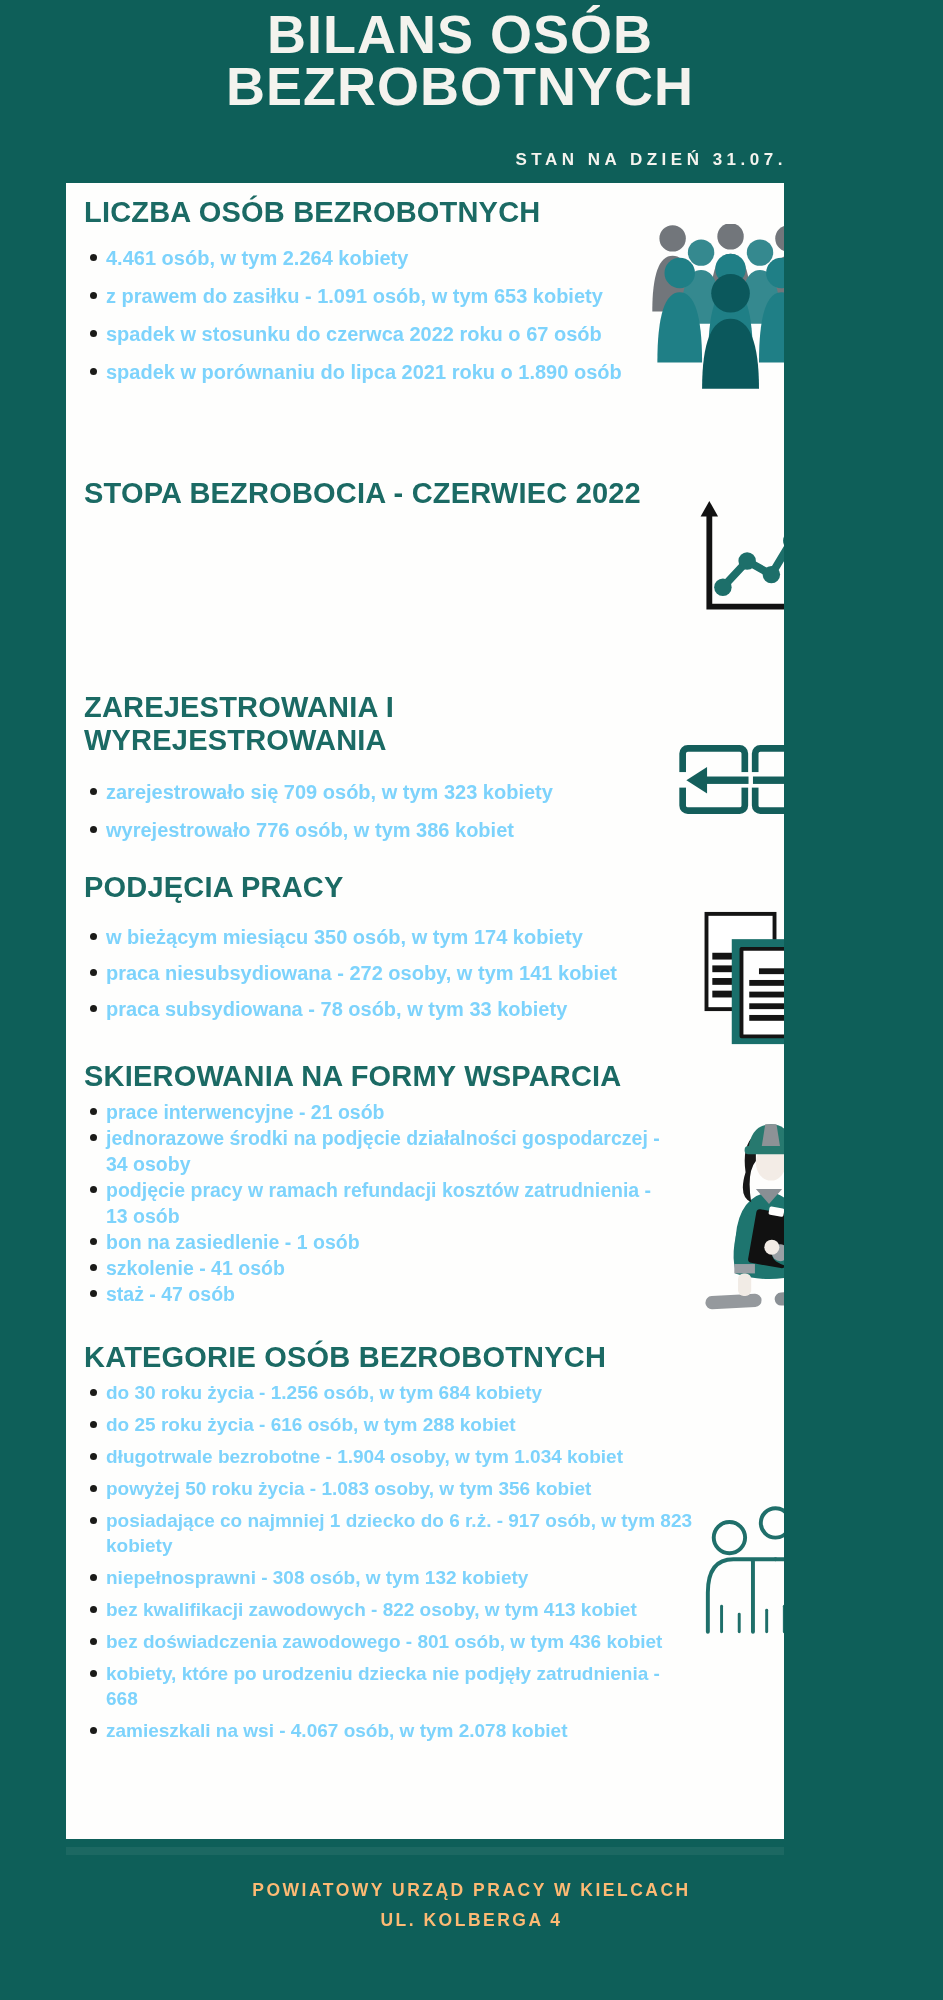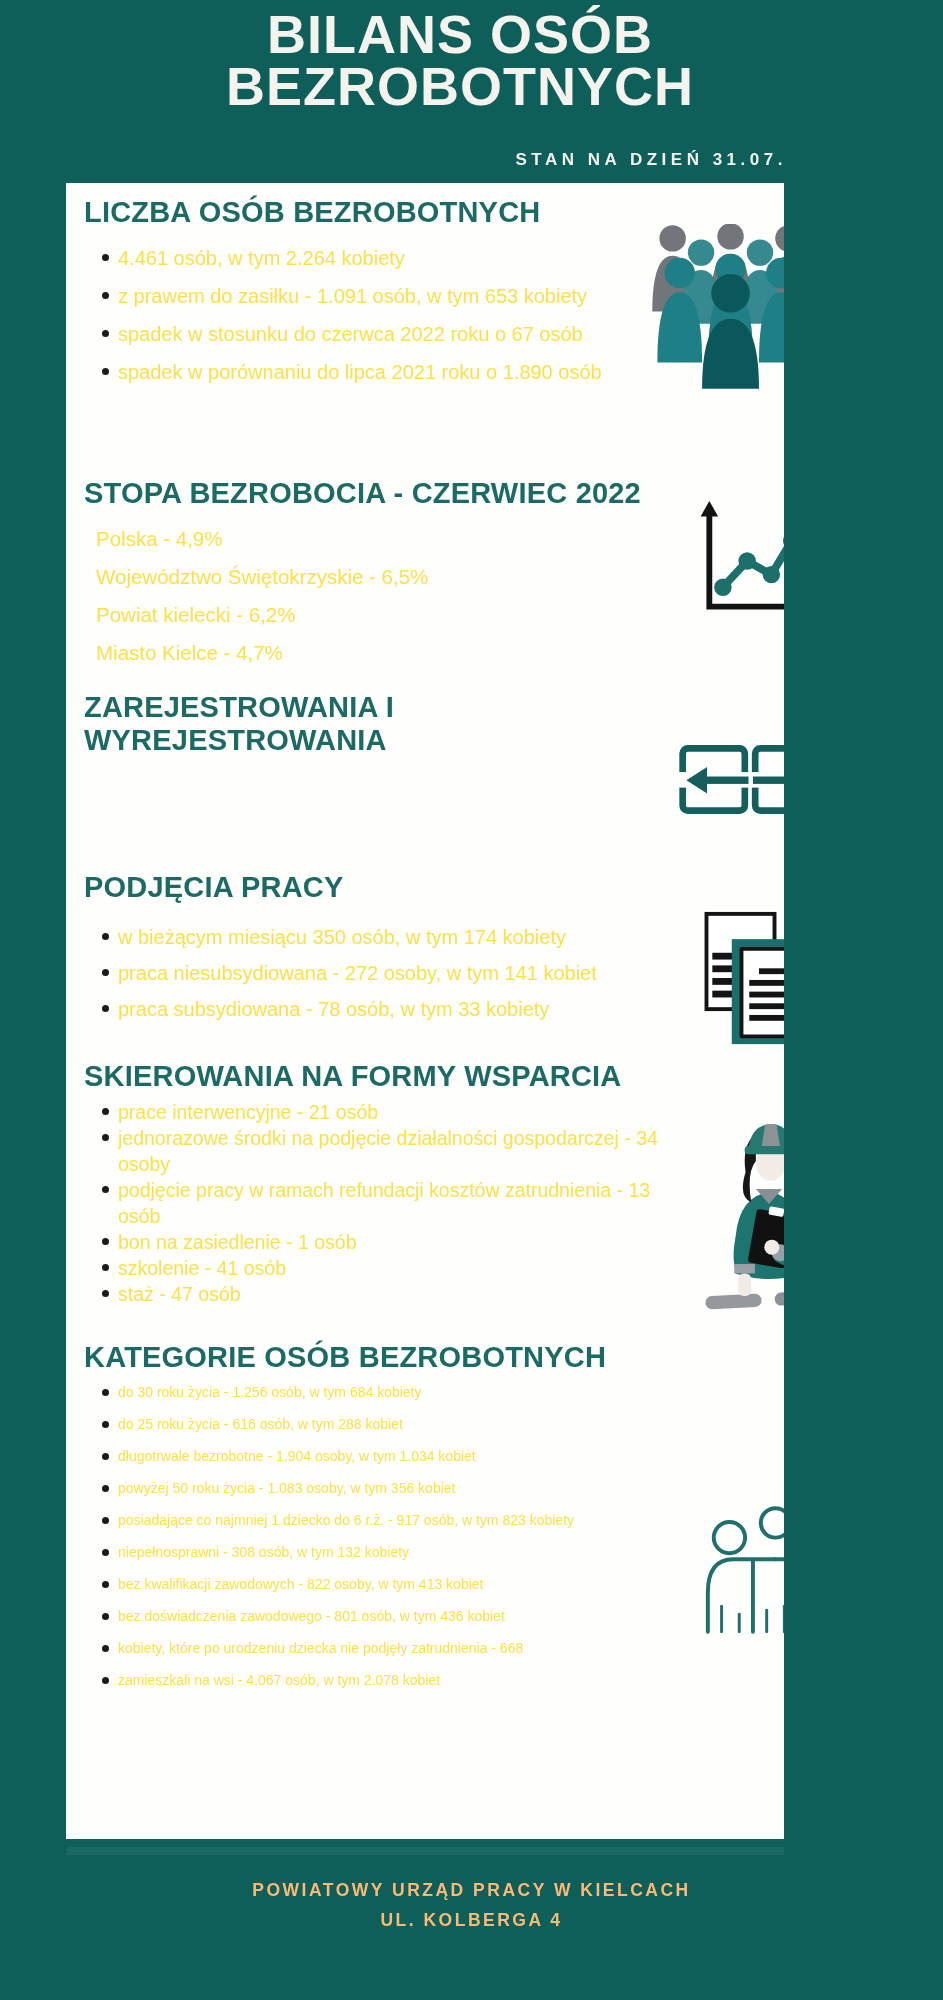--- a/index.html
+++ b/index.html
@@ -35,22 +35,22 @@
     position:absolute;left:66px;top:1847px;width:849px;height:8px;
     background:rgba(255,255,255,0.06);
   }
   
   .sec{position:absolute;left:84px;}
   .sec h2{
     margin:0;color:#1b6a64;
     font-size:29px;font-weight:700;letter-spacing:0.2px;
   }
   ul.bullets,ul.plain{
-    margin:12px;padding:0 0 0 22px;list-style:none;
-    color:#fde047;font-size:20px;line-height:26px;
+    margin:0;padding:0 0 0 22px;list-style:none;
+    color:#7dd3fc;font-size:20px;line-height:26px;font-weight:bold;
   }
   ul.bullets li{position:relative;}
   ul.bullets li::before{
     content:"";position:absolute;left:-16px;top:9px;
     width:7px;height:7px;border-radius:50%;background:#1b1b19;
   }
   ul.plain{padding-left:0;}
   .s1{top:196px;width:560px;}
   .s1 ul{margin-top:16px;}
   .s1 li{margin-bottom:12px;}
@@ -60,21 +60,21 @@
   .s3{top:691px;width:560px;}
   .s3 ul{margin-top:22px;}
   .s3 li{margin-bottom:12px;}
   .s4{top:871px;width:580px;}
   .s4 ul{margin-top:20px;}
   .s4 li{margin-bottom:10px;}
   .s5{top:1060px;width:592px;}
   .s5 ul{margin-top:6px;font-size:19.5px;}
   .s5 li{margin-bottom:0;}
   .s6{top:1341px;width:610px;}
-  .s6 ul{margin-top:6px;font-size:14px;line-height:25px;}
+  .s6 ul{margin-top:6px;font-size:19px;line-height:25px;}
   .s6 li{margin-bottom:7px;}
   
   .icon{position:absolute;}
   .icon svg{display:block;width:100%;height:100%;}
   .i1{left:634px;top:224px;width:188px;height:165px;}
   .i2{left:688px;top:496px;width:128px;height:132px;}
   .i3{left:676px;top:736px;width:148px;height:84px;}
   .i4{left:698px;top:910px;width:120px;height:138px;}
   .i5{left:694px;top:1098px;width:150px;height:228px;}
   .i6{left:700px;top:1503px;width:152px;height:132px;}
@@ -134,42 +134,40 @@
       </g>
       <g fill="#0b585c">
         <circle cx="95" cy="68" r="19"></circle>
           <path d="M67 162 Q67 93 95 93 Q123 93 123 162 Z"></path>
       </g>
     </svg>
   </div>
 
   <section class="sec s2">
     <h2>STOPA BEZROBOCIA - CZERWIEC 2022</h2>
-    <ul class="plain">
-        <li>Polska - 4,9%</li>
-        <li>Województwo Świętokrzyskie - 6,5%</li>
-        <li>Powiat kielecki - 6,2%</li>
-        <li>Miasto Kielce - 4,7%</li>
-      </ul>
   </section>
   <div class="icon i2">
     <svg viewBox="0 0 132 132" xmlns="http://www.w3.org/2000/svg">
       <path d="M22 14 V112 H118" stroke="#121212" stroke-width="6" fill="none"></path>
       <path d="M22 3 L13 19 H31 Z" fill="#121212"></path>
       <path d="M129 112 L113 103 V121 Z" fill="#121212"></path>
       <path d="M36 92 L61 65 L86 79 L107 44" stroke="#1d6f6a" stroke-width="8" fill="none" stroke-linecap="round" stroke-linejoin="round"></path>
       <circle cx="36" cy="92" r="9" fill="#1d6f6a"></circle>
       <circle cx="61" cy="65" r="9" fill="#1d6f6a"></circle>
       <circle cx="86" cy="79" r="9" fill="#1d6f6a"></circle>
       <circle cx="107" cy="44" r="9" fill="#1d6f6a"></circle>
     </svg>
   </div>
 
   <section class="sec s3">
     <h2>ZAREJESTROWANIA I WYREJESTROWANIA</h2>
+    <ul class="bullets">
+        <li>zarejestrowało się 709 osób, w tym 323 kobiety</li>
+        <li>wyrejestrowało 776 osób,  w tym 386 kobiet</li>
+      </ul>
   </section>
   <div class="icon i3">
     <svg viewBox="0 0 200 112" xmlns="http://www.w3.org/2000/svg">
       <rect x="9" y="16" width="84" height="84" rx="7" fill="none" stroke="#145e5b" stroke-width="9"></rect>
       <rect x="107" y="16" width="84" height="84" rx="7" fill="none" stroke="#145e5b" stroke-width="9"></rect>
       <rect x="0" y="48" width="200" height="21" fill="#fefefd"></rect>
       <g fill="#145e5b">
         <rect x="34" y="54" width="64" height="10"></rect>
         <path d="M14 59 L42 41 V77 Z"></path>
         <rect x="104" y="54" width="64" height="10"></rect>

